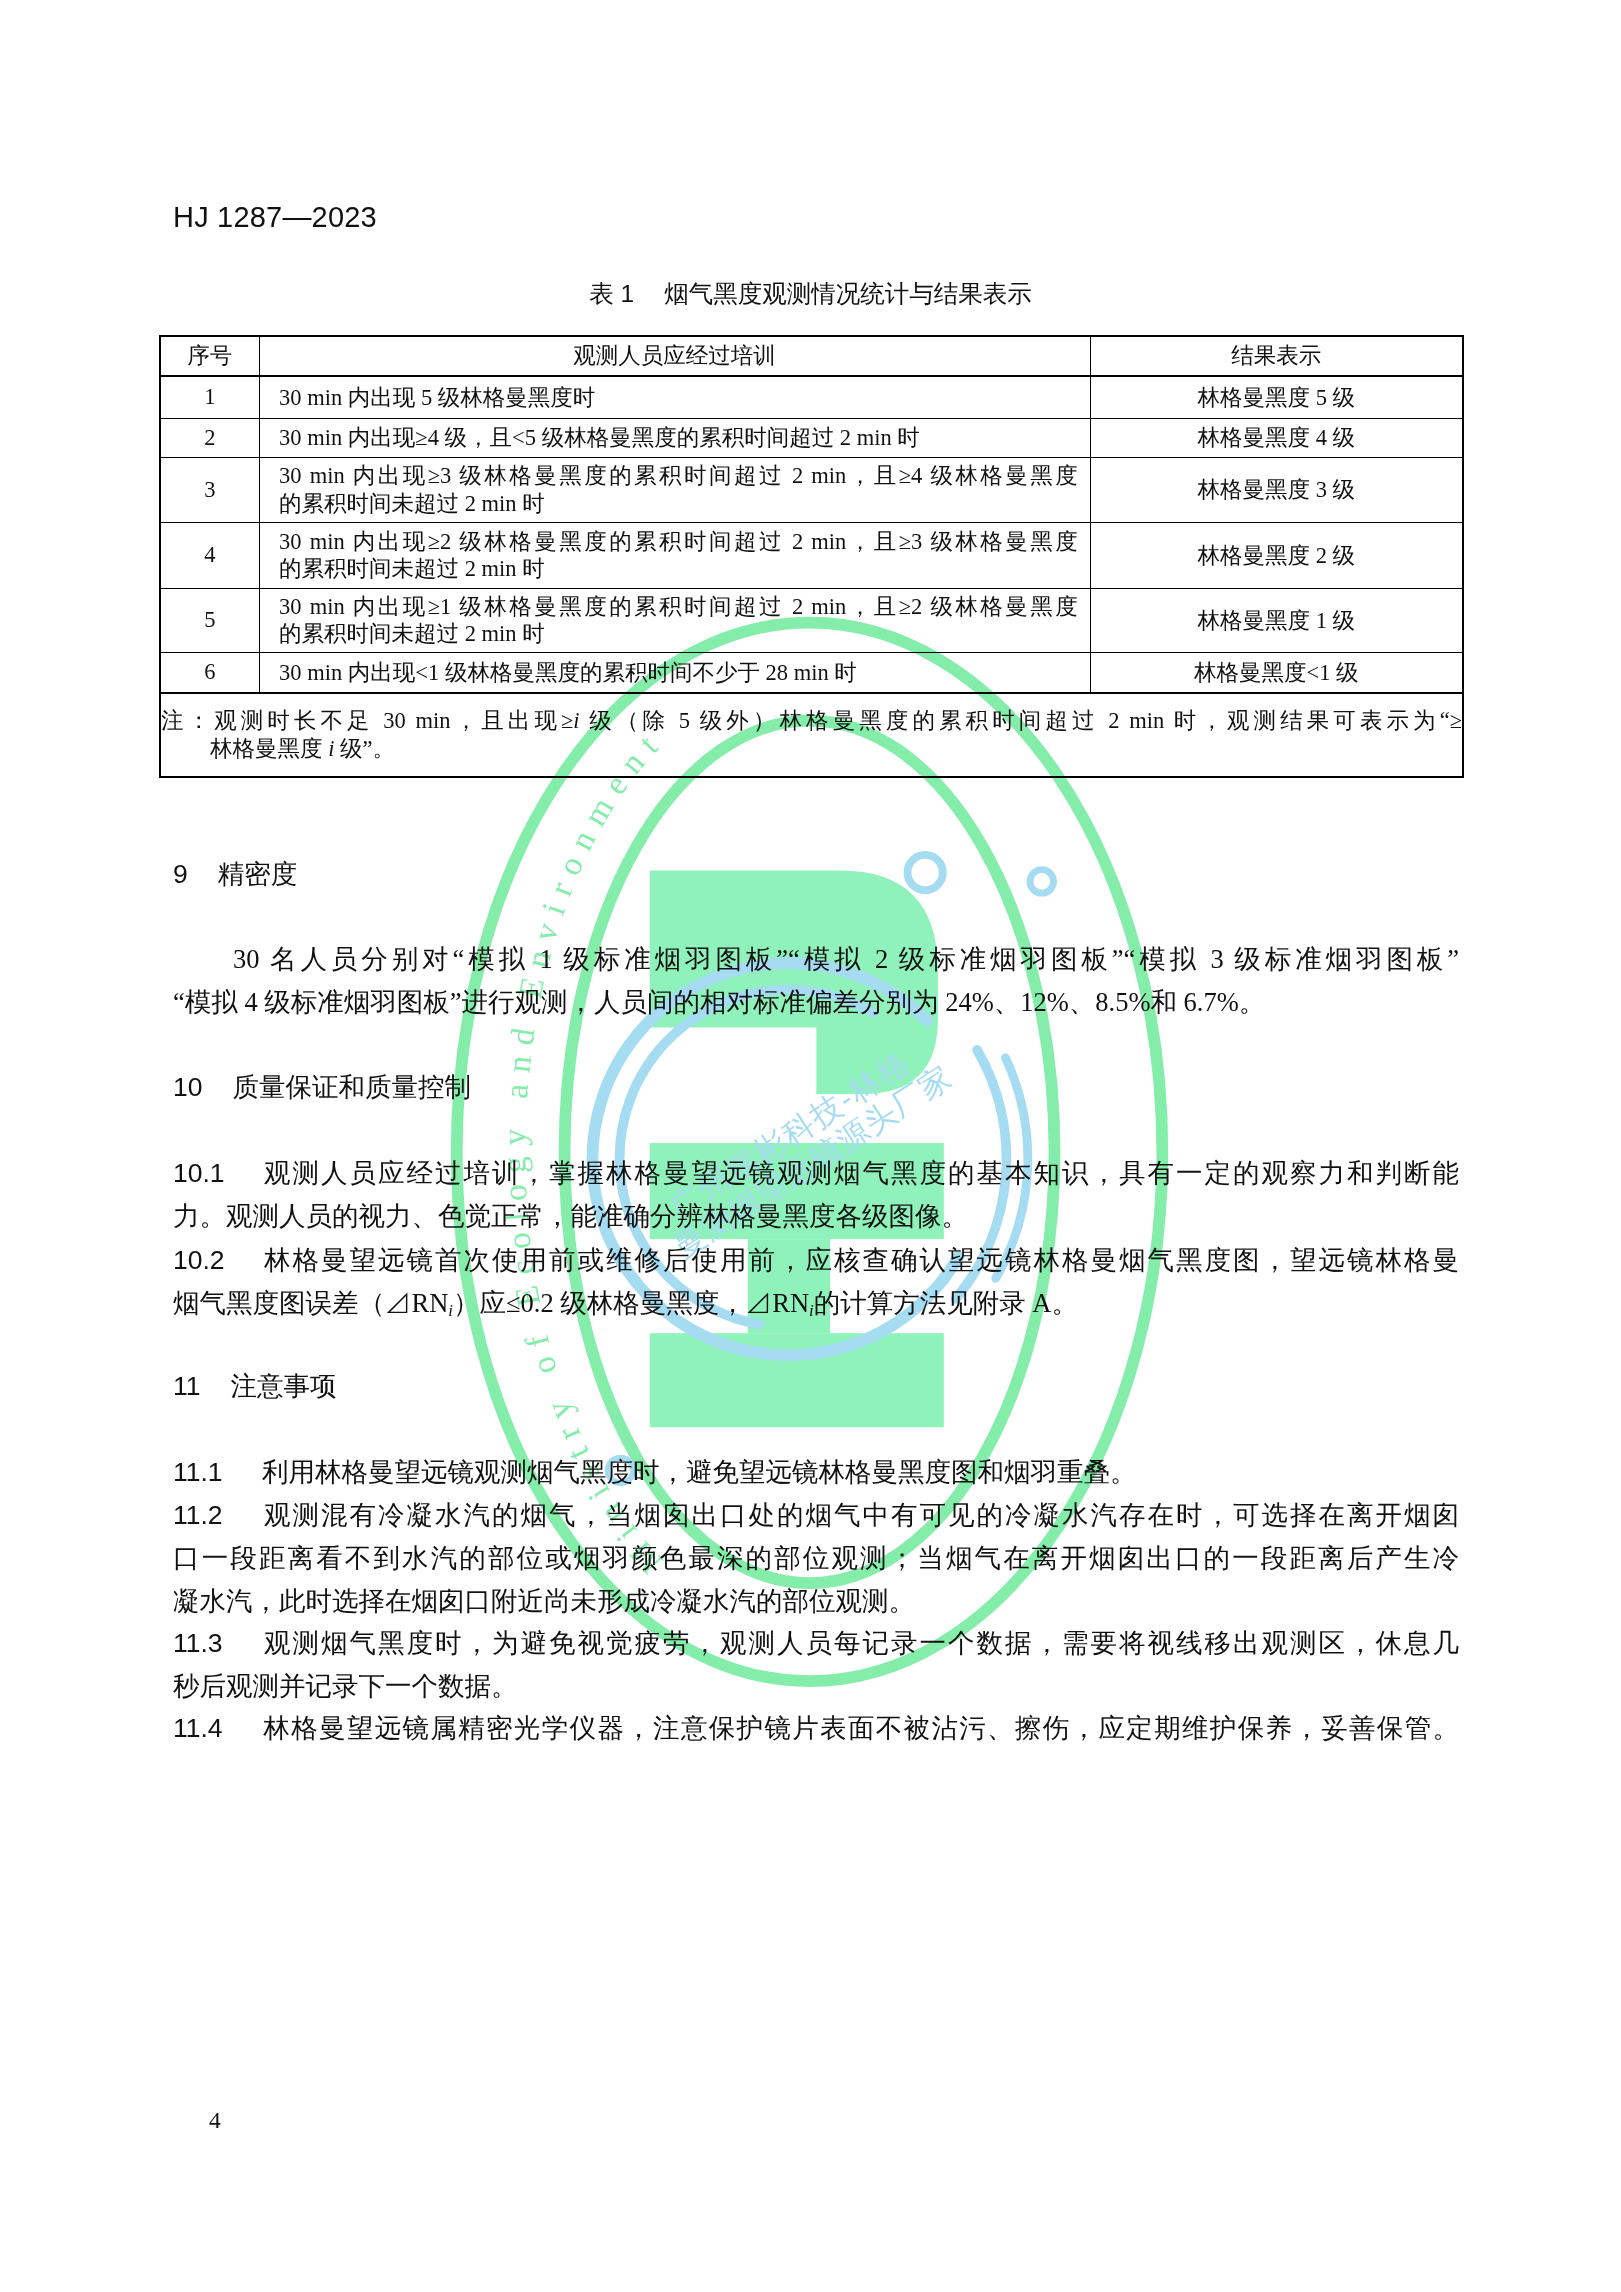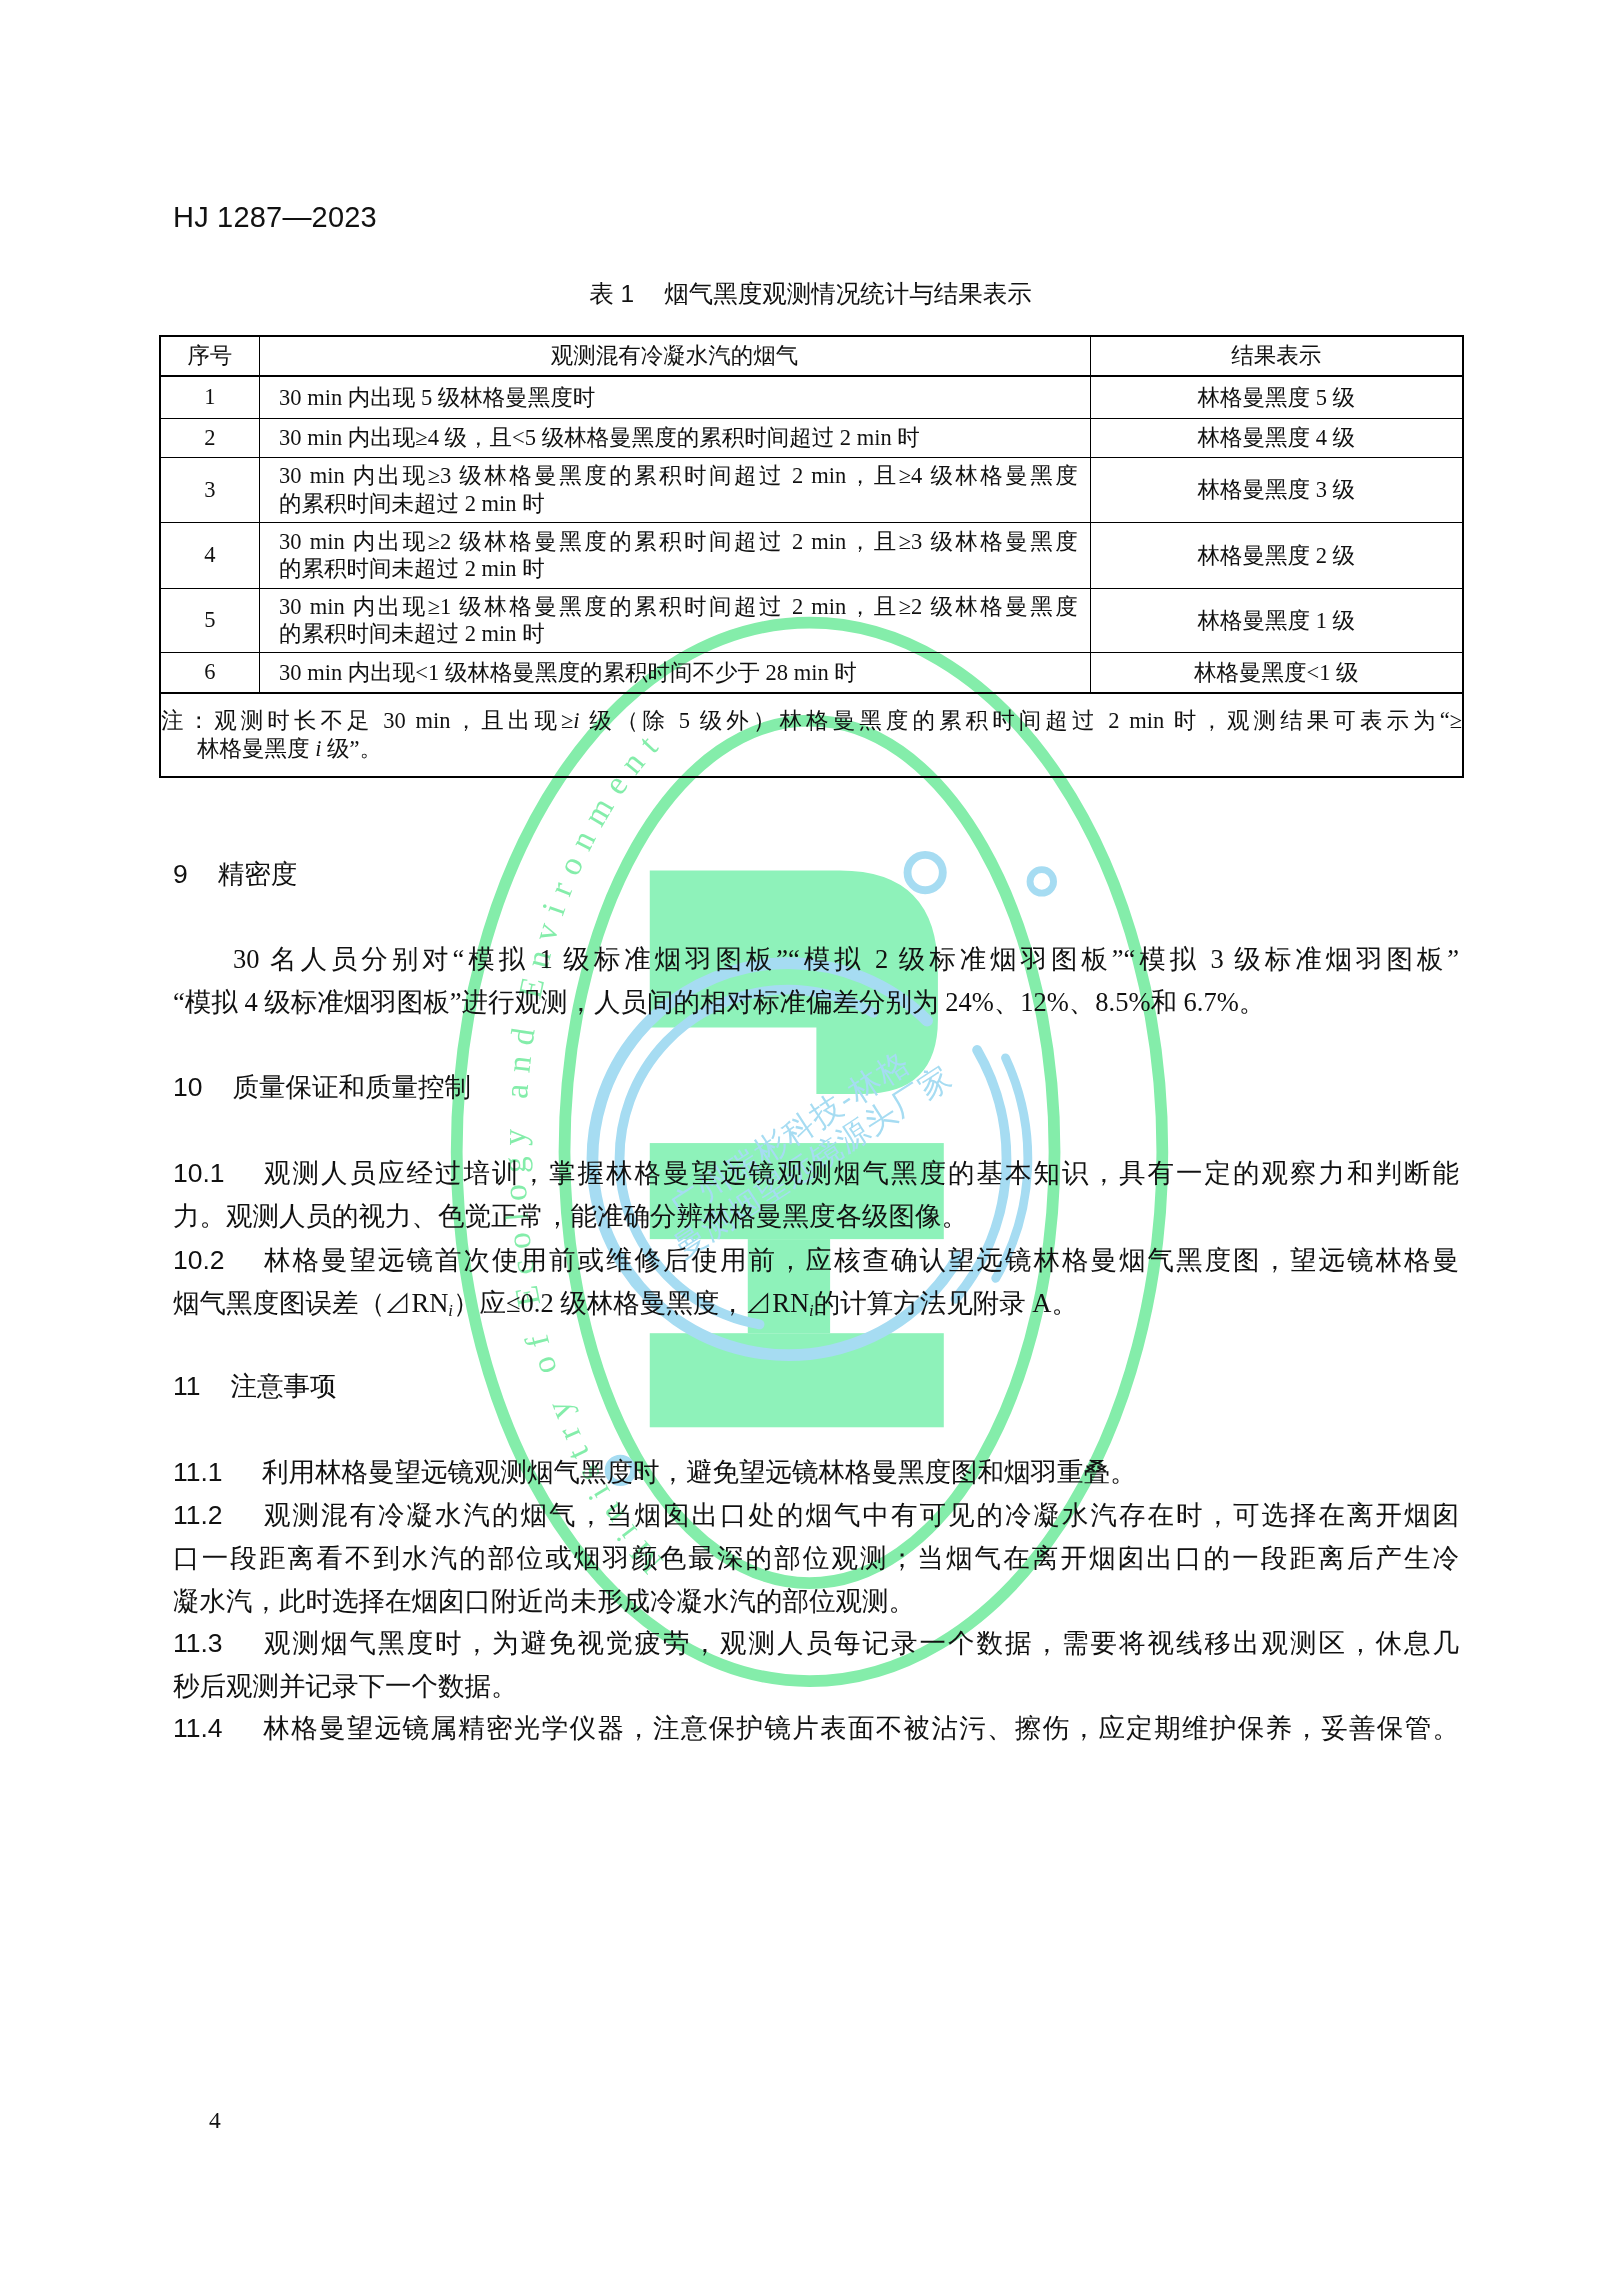--- a/index.html
+++ b/index.html
@@ -21,21 +21,21 @@
   table.tbl { border-collapse: collapse; table-layout: fixed; width: 1304px; border: 2.9px solid #000; font-size: 22.5px; }
   table.tbl td, table.tbl th { border: 1.5px solid #000; padding: 0; font-weight: normal; vertical-align: middle; background: transparent; }
   table.tbl th { height: 38px; text-align: center; border-bottom: 2.9px solid #000; line-height: 27.4px; margin-top: 23px; }
   table.tbl td.no { text-align: center; }
   table.tbl td.res { text-align: center; }
   table.tbl td.desc { padding: 0 11.8px 0 19.6px; line-height: 27.4px; text-align: left; }
   .cl { display: block; white-space: normal; }
   .cl.just { text-align: justify; text-align-last: justify; }
   tr.r-last td { border-bottom: 2.9px solid #000; }
   td.note { padding: 3.9px 11.8px 3.9px 76px; line-height: 28px; }
-  td.note .n2 { padding-left: 36px; }
+  td.note .n2 { padding-left: 49px; }
   td.note .just { text-align: justify; text-align-last: justify; }
   i.var { font-style: italic; }
 
   .block { left: 173px; width: 1286px; font-size: 26.5px; line-height: 43px; }
   .line { display: block; text-align: left; }
   .line.just { text-align: justify; text-align-last: justify; }
   .line.indent { text-indent: 60px; }
   .heading { font-size: 26.5px; line-height: 43px; }
   .heading .hnum { margin-right: 30px; }
   .num { display: inline-block; width: 89px; font-family: Liberation Sans, sans-serif; font-size: 26.5px; text-align: left; text-indent: 0; }
@@ -87,21 +87,21 @@
 <div class="layer tbl-wrap">
   <table class="tbl serif">
     <colgroup>
         <col style="width:99px">
         <col style="width:831px">
         <col style="width:373px">
       </colgroup>
     <tbody>
         <tr>
       <th>序号</th>
-      <th>观测混有冷凝水汽的烟气</th>
+      <th>观测人员应经过培训</th>
       <th>结果表示</th>
     </tr>
     <tr style="height:42px">
       <td class="no">1</td>
       <td class="desc">
             <span class="cl">30 min 内出现 5 级林格曼黑度时</span>
           </td>
       <td class="res">林格曼黑度 5 级</td>
     </tr>
     <tr style="height:39px">

